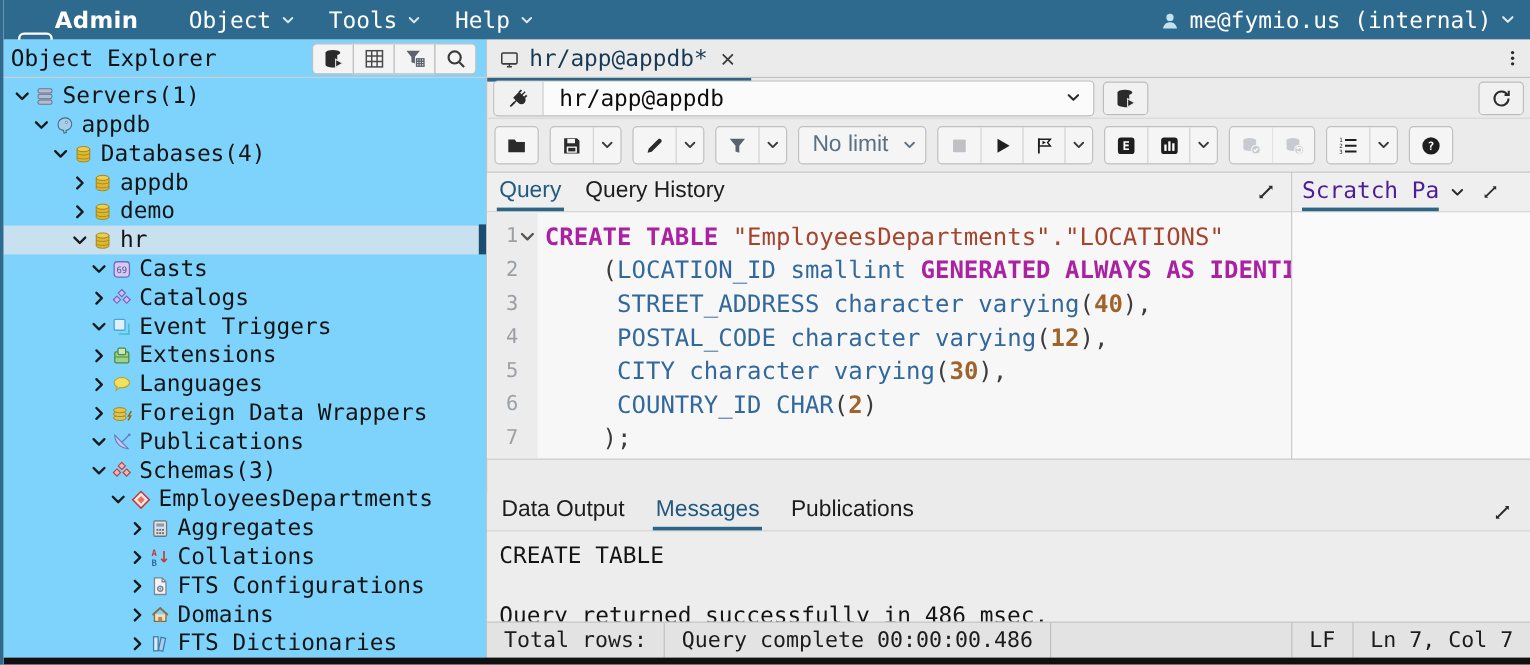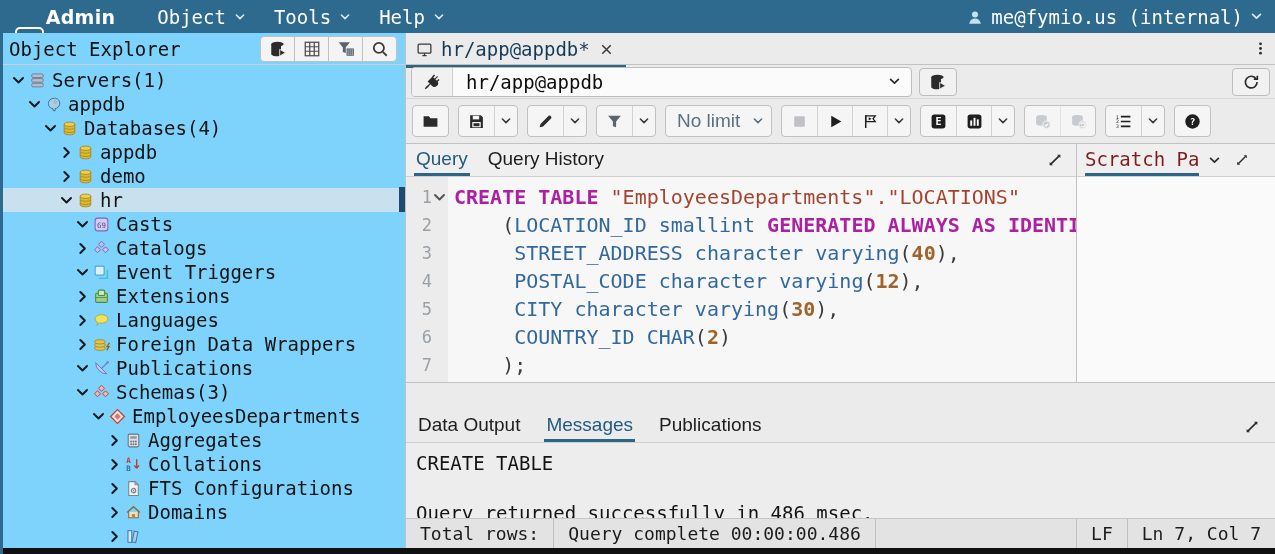--- a/index.html
+++ b/index.html
@@ -93,21 +93,21 @@
   .code{flex:1;padding:6px 0 0 6px;overflow:hidden;}
   .cline{height:28px;line-height:28px;white-space:pre;font-size:20px;}
   .tok-kw{color:#aa22a2;font-weight:bold;}
   .tok-id{color:#33689c;}
   .tok-str{color:#a5442e;}
   .tok-num{color:#a0632c;font-weight:bold;}
   .tok-p{color:#3c3c3c;}
   .scratch{width:198px;border-left:1px solid #c2c2c2;display:flex;flex-direction:column;flex:none;}
   .scratch-head{height:32px;display:flex;align-items:stretch;padding:0 4px 0 8px;border-bottom:1px solid #d0d0d0;
     background:#efefef;gap:4px;}
-  .scratch-label{font-size:19px;color:#7f1d1d;border-bottom:3px solid #2c6585;display:flex;align-items:center;
+  .scratch-label{font-size:19px;color:#4c1d95;border-bottom:3px solid #2c6585;display:flex;align-items:center;
     box-sizing:border-box;overflow:hidden;white-space:nowrap;}
   .scratch-chev{align-self:center;background:none;border:none;width:22px;height:22px;display:flex;
     align-items:center;justify-content:center;padding:0;}
   .scratch-chev .icon{width:13px;height:13px;color:#2b2b2b;}
   .scratch-body{flex:1;background:#fafafa;}
 
   
   .outtabs{height:31px;display:flex;align-items:stretch;gap:22px;padding:0 10px;border-bottom:1px solid #d0d0d0;background:#ebebeb;margin-top:28px;}
   .messages{flex:1;background:#ededed;padding:8px 10px;font-size:19px;color:#141414;min-height:0;}
   .msg-line{height:25px;line-height:25px;white-space:pre;}
@@ -523,20 +523,21 @@
               <svg viewBox="0 0 16 16">
                 <path d="M5.7 3.2 10.5 8l-4.8 4.8" fill="none" stroke="currentColor" stroke-width="2.1" stroke-linecap="round" stroke-linejoin="round"></path>
               </svg>
             </span>
             <span class="icon tree-icon">
               <svg viewBox="0 0 16 16">
                 <rect x="2.8" y="2.5" width="3.6" height="11" fill="#dce9f5" stroke="#3e7cb0"></rect>
                 <rect x="7.6" y="3.2" width="3.6" height="10.3" fill="#aacde8" stroke="#3e7cb0" transform="rotate(12 9.4 8.3)"></rect>
               </svg>
             </span>
+            <span>FTS Dictionaries</span>
           </div>
         </div>
       <div class="sb-scroll"></div>
     </div>
 
     <div class="vsep"></div>
 
     <div class="main">
 
       <div class="tabbar">

